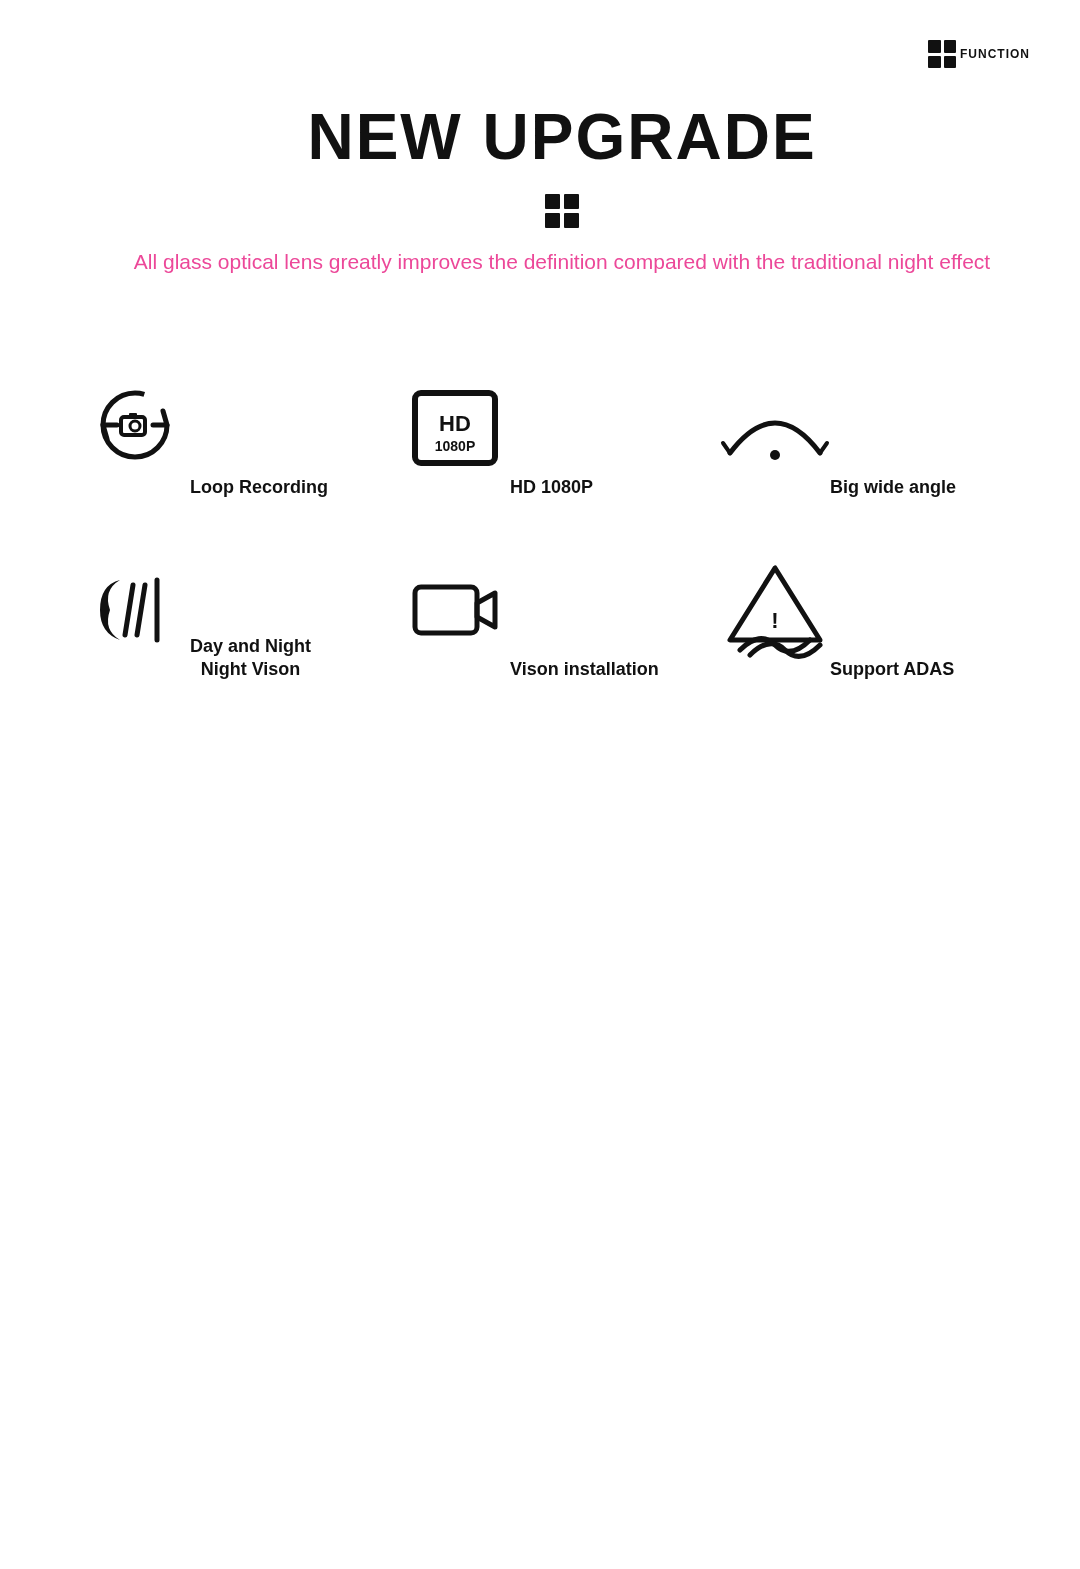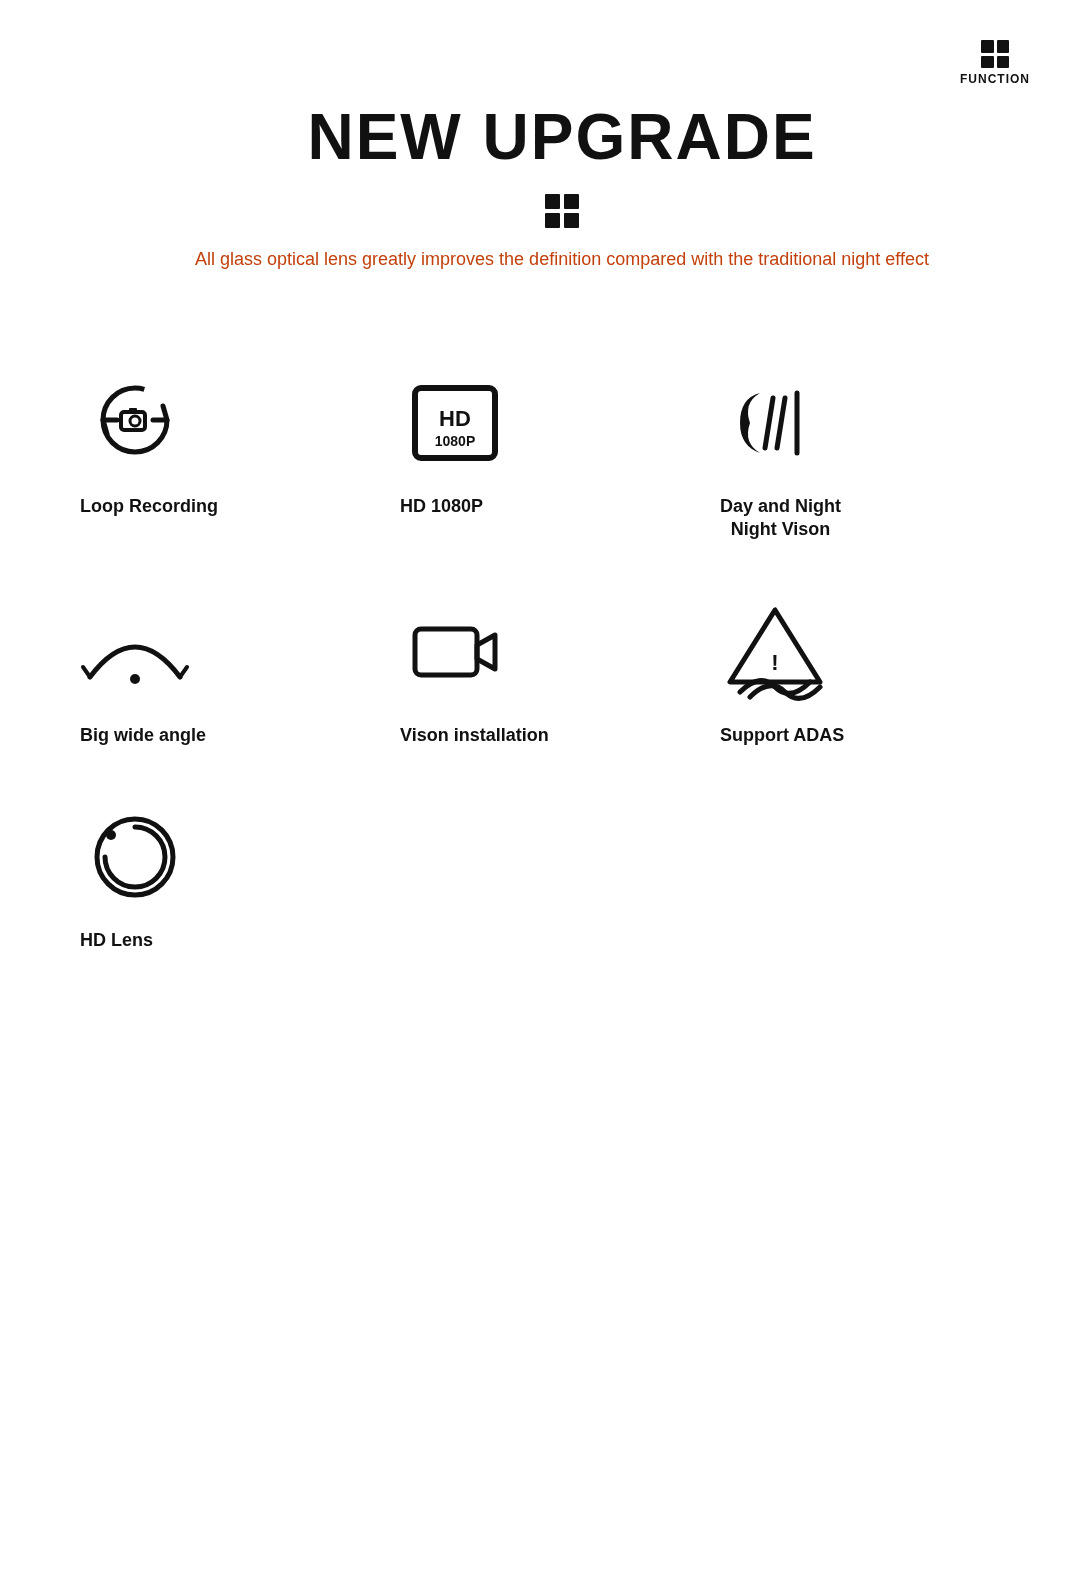--- a/index.html
+++ b/index.html
@@ -10,21 +10,20 @@
       min-height: 1569px;
       position: relative;
       overflow-x: hidden;
     }
 
     .corner-function {
       position: absolute;
       top: 40px;
       right: 50px;
       display: flex;
-      flex-direction: column;
       align-items: center;
       gap: 4px;
     }
 
     .grid-icon {
       display: grid;
       grid-template-columns: 1fr 1fr;
       gap: 3px;
       width: 28px;
       height: 28px;
@@ -54,38 +53,38 @@
       letter-spacing: 2px;
     }
 
     .header-icon {
       margin: 20px auto 0;
       display: flex;
       justify-content: center;
     }
 
     .header-desc {
-      font-size: 18px;
-      color: #c2410c;
+      font-size: 21px;
+      color: #ec4899;
       margin-top: 18px;
       line-height: 1.5;
     }
 
     .features-grid {
       display: grid;
       grid-template-columns: repeat(3, 1fr);
       gap: 0;
       margin-top: 60px;
       padding: 0 60px;
     }
 
     .feature-item {
       display: flex;
-      flex-direction: column;
-      align-items: flex-start;
+      flex-direction: row;
+      align-items: flex-end;
       padding: 40px 20px 20px;
     }
 
     .feature-icon {
       width: 110px;
       height: 100px;
       display: flex;
       align-items: center;
       justify-content: center;
       margin-bottom: 22px;
@@ -156,51 +155,51 @@
         <rect x="10" y="10" width="80" height="70" rx="6" fill="none" stroke="#111" stroke-width="6"></rect>
         <text x="50" y="48" text-anchor="middle" font-size="22" font-weight="900" fill="#111" font-family="Arial">HD</text>
         <text x="50" y="68" text-anchor="middle" font-size="14" font-weight="700" fill="#111" font-family="Arial">1080P</text>
       </svg>
     </div>
     <span class="feature-label">HD 1080P</span>
   </div>
 
   <div class="feature-item">
     <div class="feature-icon">
+      <svg width="110" height="90" viewBox="0 0 110 90">
+
+        <path d="M 10 70 Q 55 10 100 70" fill="none" stroke="#111" stroke-width="5" stroke-linecap="round"></path>
+
+        <circle cx="55" cy="72" r="5" fill="#111"></circle>
+
+        <line x1="10" y1="70" x2="3" y2="60" stroke="#111" stroke-width="4" stroke-linecap="round"></line>
+        <line x1="100" y1="70" x2="107" y2="60" stroke="#111" stroke-width="4" stroke-linecap="round"></line>
+      </svg>
+    </div>
+    <span class="feature-label">Big wide angle</span>
+  </div>
+
+  <div class="feature-item">
+    <div class="feature-icon">
       <svg width="100" height="90" viewBox="0 0 100 90">
 
         <path d="M 25 45 Q 18 25 35 15 Q 15 20 15 45 Q 15 68 35 75 Q 18 65 25 45 Z" fill="#111"></path>
 
         <line x1="48" y1="20" x2="40" y2="70" stroke="#111" stroke-width="5" stroke-linecap="round"></line>
         <line x1="60" y1="20" x2="52" y2="70" stroke="#111" stroke-width="5" stroke-linecap="round"></line>
 
         <line x1="72" y1="15" x2="72" y2="75" stroke="#111" stroke-width="5" stroke-linecap="round"></line>
       </svg>
     </div>
     <span class="feature-label" style="white-space:pre-line">Day and Night
 Night Vison</span>
   </div>
 
   <div class="feature-item">
     <div class="feature-icon">
-      <svg width="110" height="90" viewBox="0 0 110 90">
-
-        <path d="M 10 70 Q 55 10 100 70" fill="none" stroke="#111" stroke-width="5" stroke-linecap="round"></path>
-
-        <circle cx="55" cy="72" r="5" fill="#111"></circle>
-
-        <line x1="10" y1="70" x2="3" y2="60" stroke="#111" stroke-width="4" stroke-linecap="round"></line>
-        <line x1="100" y1="70" x2="107" y2="60" stroke="#111" stroke-width="4" stroke-linecap="round"></line>
-      </svg>
-    </div>
-    <span class="feature-label">Big wide angle</span>
-  </div>
-
-  <div class="feature-item">
-    <div class="feature-icon">
       <svg width="100" height="90" viewBox="0 0 100 90">
 
         <rect x="10" y="22" width="62" height="46" rx="6" fill="none" stroke="#111" stroke-width="5"></rect>
 
         <polygon points="72,38 90,28 90,62 72,52" fill="none" stroke="#111" stroke-width="5" stroke-linejoin="round"></polygon>
       </svg>
     </div>
     <span class="feature-label">Vison installation</span>
   </div>
 
@@ -212,28 +211,15 @@
         <text x="55" y="68" text-anchor="middle" font-size="22" font-weight="900" fill="#111" font-family="Arial">!</text>
 
         <path d="M 20 90 Q 40 70 55 85 Q 70 100 90 80" fill="none" stroke="#111" stroke-width="5" stroke-linecap="round"></path>
         <path d="M 30 95 Q 50 75 65 90 Q 80 105 100 85" fill="none" stroke="#111" stroke-width="5" stroke-linecap="round"></path>
       </svg>
     </div>
     <span class="feature-label">Support ADAS</span>
   </div>
 
 
-  <div class="feature-item">
-    <div class="feature-icon">
-      <svg width="100" height="100" viewBox="0 0 100 100">
-
-        <circle cx="50" cy="50" r="38" fill="none" stroke="#111" stroke-width="5"></circle>
-
-        <path d="M 50 20 A 30 30 0 1 1 20 50" fill="none" stroke="#111" stroke-width="5" stroke-linecap="round"></path>
-
-        <circle cx="26" cy="28" r="5" fill="#111"></circle>
-      </svg>
-    </div>
-    <span class="feature-label">HD Lens</span>
-  </div>
 
 
 </div>
 
 </body></html>

